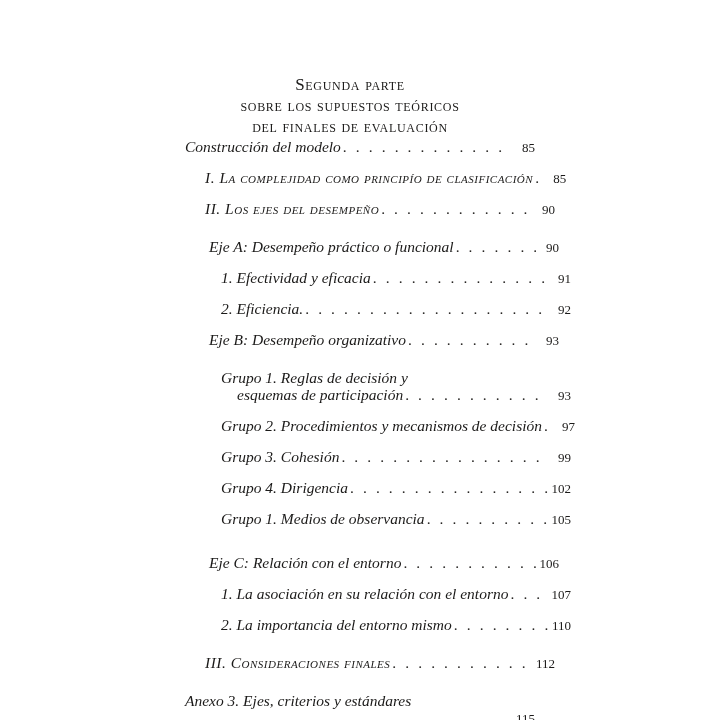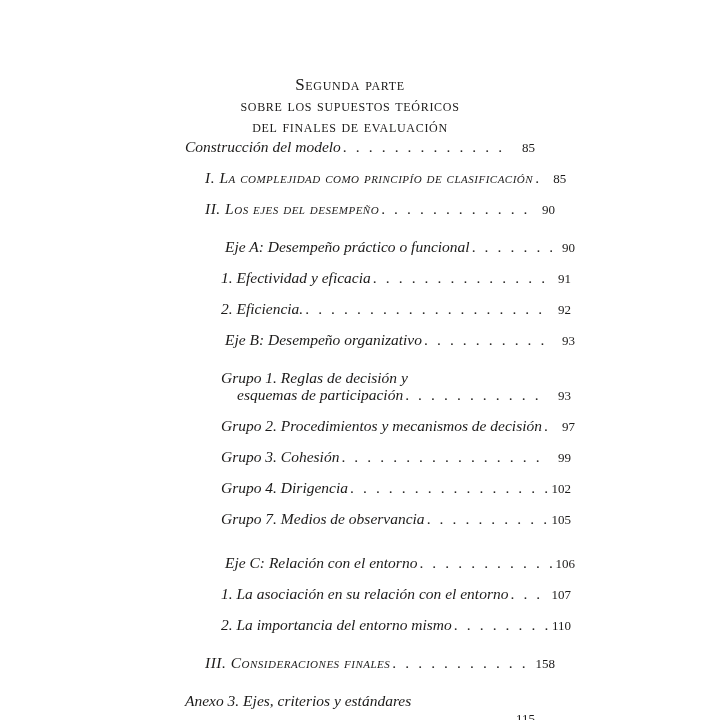--- a/index.html
+++ b/index.html
@@ -80,21 +80,21 @@
     flex: 0 0 auto;
     text-align: right;
     min-width: 22px;
     white-space: nowrap;
     font-size: 13px;
   }
 
   
   .lvl-0 { margin-left: 0px; }
   .lvl-1 { margin-left: 20px; }
-  .lvl-2 { margin-left: 40px; }
+  .lvl-2 { margin-left: 24px; }
   .lvl-3 { margin-left: 36px; }
 
   .smallcaps .label {
     font-variant: small-caps;
     letter-spacing: 0.5px;
     font-size: 15.5px;
   }
   .italic .label {
     font-style: italic;
   }
@@ -201,21 +201,21 @@
       <span class="page-no">99</span>
     </div>
 
     <div class="entry lvl-3">
       <span class="label">Grupo 4. Dirigencia</span>
       <span class="leader"></span>
       <span class="page-no">102</span>
     </div>
 
     <div class="entry lvl-3">
-      <span class="label">Grupo 7. Medios de observancia</span>
+      <span class="label">Grupo 1. Medios de observancia</span>
       <span class="leader"></span>
       <span class="page-no">105</span>
     </div>
 
     <div class="entry lvl-2 italic gap-before">
       <span class="label">Eje C: Relación con el entorno</span>
       <span class="leader"></span>
       <span class="page-no">106</span>
     </div>
 
@@ -227,21 +227,21 @@
 
     <div class="entry lvl-3">
       <span class="label">2. La importancia del entorno mismo</span>
       <span class="leader"></span>
       <span class="page-no">110</span>
     </div>
 
     <div class="entry lvl-1 smallcaps gap-before-sm">
       <span class="label">III. Consideraciones finales</span>
       <span class="leader"></span>
-      <span class="page-no">158</span>
+      <span class="page-no">112</span>
     </div>
 
     <div class="entry lvl-0 wrapped indent-cont-lg gap-before-sm">
       <span class="line-one">
         <span class="label">Anexo 3. Ejes, criterios y estándares</span>
       </span>
       <span class="line-two">
         <span class="leader"></span>
         <span class="page-no">115</span>
       </span>

